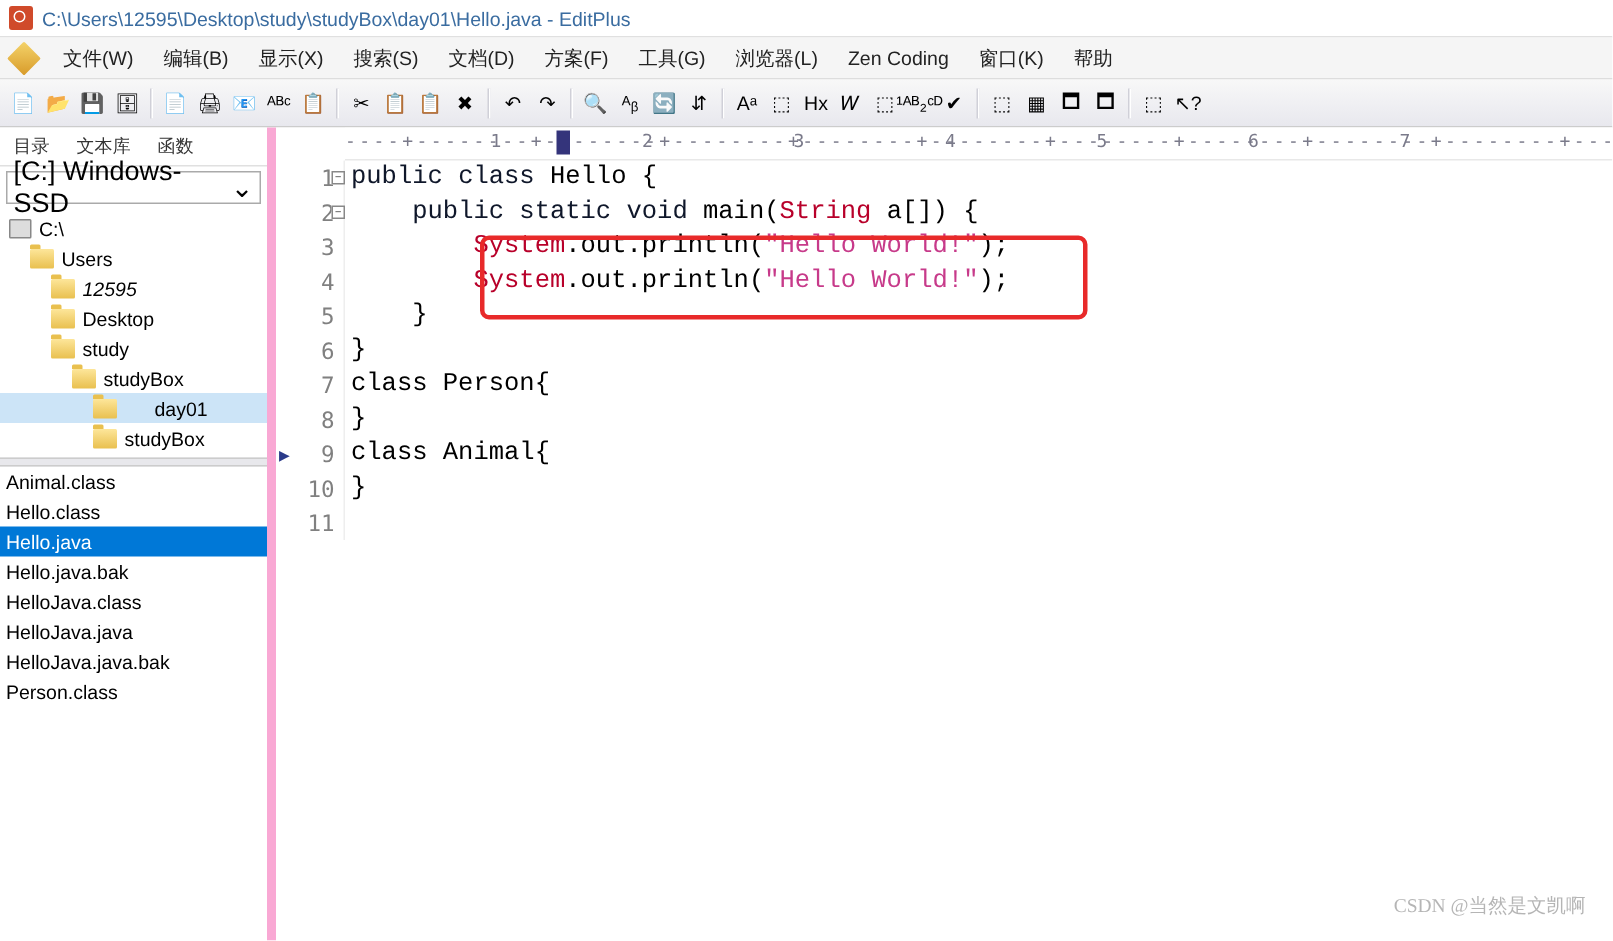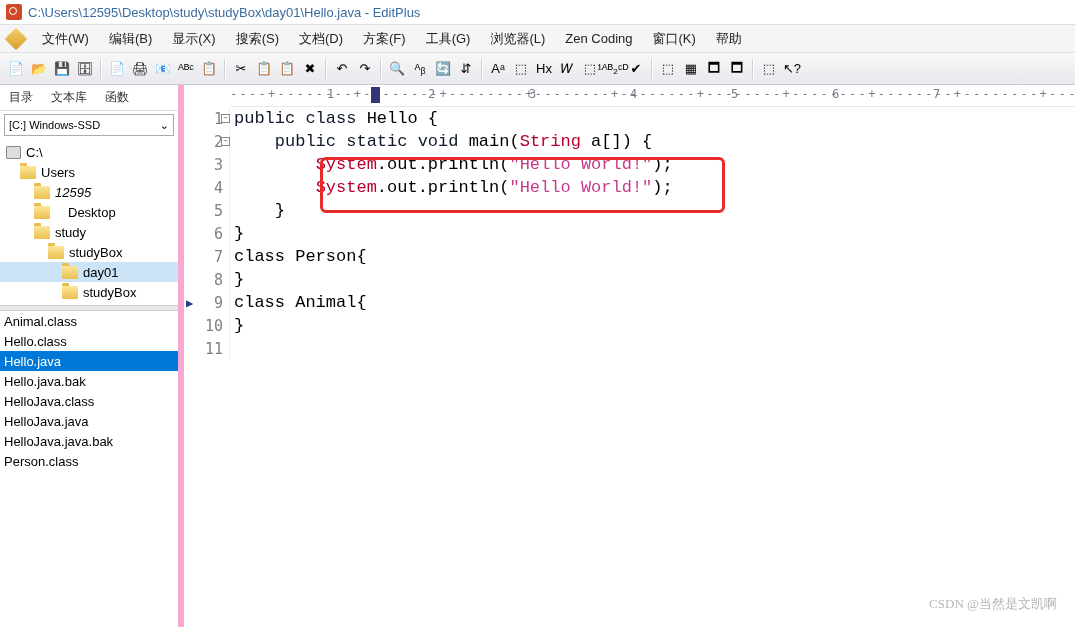--- a/index.html
+++ b/index.html
@@ -11,24 +11,24 @@
 .menu-bar { background: #f5f5f5; height: 28px; display: flex; align-items: center; padding: 0 8px; gap: 4px; border-bottom: 1px solid #ddd; }
 .menu-edit { width:16px; height:16px; background: linear-gradient(135deg,#f4d36a,#d89b2a); margin-right:6px; transform: rotate(45deg); border-radius:1px;}
 .menu-item { padding: 2px 8px; cursor: default; font-size: 13px; color: #222; }
 .toolbar { background: linear-gradient(#f8f8f8,#e8e8ee); height: 32px; display: flex; align-items: center; padding: 0 6px; gap: 3px; border-bottom: 1px solid #ccc; }
 .tb-ico { width: 20px; height: 20px; display: inline-flex; align-items: center; justify-content: center; cursor: pointer; font-size: 13px; }
 .tb-sep { width: 2px; height: 20px; background: #d0d0d8; border-right:1px solid #fff; margin: 0 2px; }
 .main { display: flex; height: calc(627px - 25px - 28px - 32px); }
 .side { width: 184px; border-right: 6px solid #f9a8d4; display: flex; flex-direction: column; background: #fff; }
 .side-tabs { display: flex; font-size: 12px; border-bottom: 1px solid #e0e0e0; }
 .side-tab { padding: 4px 9px; cursor: default; color:#333; }
-.drive-sel { margin: 3px 4px; height: 22px; border: 1px solid #aaa; display:flex; align-items:center; justify-content:space-between; padding:0 4px; font-size: 11px; }
+.drive-sel { margin: 3px 4px; height: 22px; border: 1px solid #aaa; display:flex; align-items:center; justify-content:space-between; padding:0 4px; font-size: 18px; }
 .tree { padding: 3px 0; font-size: 13px; }
 .tree-item { display:flex; align-items:center; padding: 1px 2px; cursor:default; height:20px; white-space:nowrap; }
-.tree-item.sel { background: #cce4f7; }
+.tree-item.sel { background: #cce4f7; gap: 20px; }
 .fld { width:16px; height:13px; background: linear-gradient(#fde69a,#e9c04f); margin-right:5px; border-radius:1px; position:relative; }
 .fld::before{content:'';position:absolute;top:-3px;left:0;width:7px;height:3px;background:#e9c04f;border-radius:1px 1px 0 0;}
 .drv { width:15px;height:13px;background:#ddd;border:1px solid #888;margin-right:5px;border-radius:1px;}
 .side-split { height: 6px; background: #e8e8ec; border-top:1px solid #ccc; border-bottom:1px solid #ccc; cursor:row-resize;}
 .file-list { flex: 1; font-size: 13px; overflow:hidden; }
 .file-item { padding: 1px 4px; cursor:default; height:20px; display:flex; align-items:center; }
 .file-item.sel { background: #0078d7; color: #fff; }
 .editor-area { flex: 1; position: relative; background: #fff; overflow: hidden; }
 .ruler { height: 22px; background: #fff; border-bottom: 1px solid #e8e8e8; position: relative; font-family: Consolas, monospace; color: #7a7a8a; font-size: 12px; margin-left: 46px; white-space: nowrap; overflow:hidden; }
 .ruler .num { position: absolute; top: 2px; }
@@ -128,21 +128,21 @@
           <span>C:\</span>
         </div>
         <div class="tree-item" style="padding-left: 20px;">
           <span class="fld"></span>
           <span>Users</span>
         </div>
         <div class="tree-item" style="padding-left: 34px; font-style: italic;">
           <span class="fld"></span>
           <span>12595</span>
         </div>
-        <div class="tree-item" style="padding-left: 34px; gap: 13px;">
+        <div class="tree-item" style="padding-left: 34px;">
           <span class="fld"></span>
           <span>Desktop</span>
         </div>
         <div class="tree-item" style="padding-left: 34px;">
           <span class="fld"></span>
           <span>study</span>
         </div>
         <div class="tree-item" style="padding-left: 48px;">
           <span class="fld"></span>
           <span>studyBox</span>

